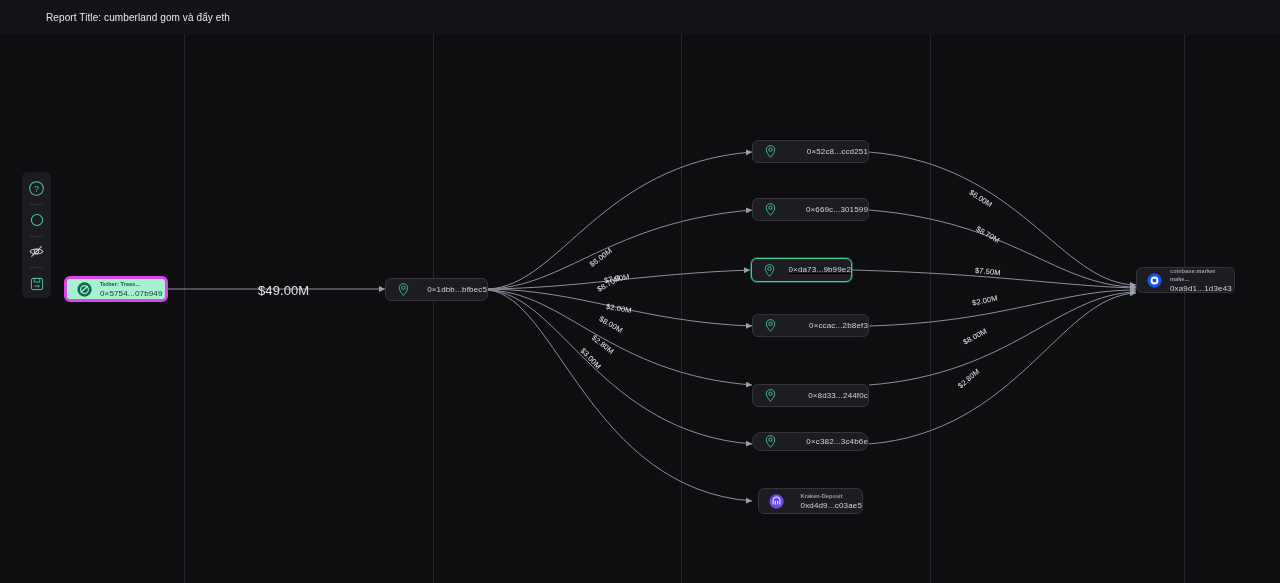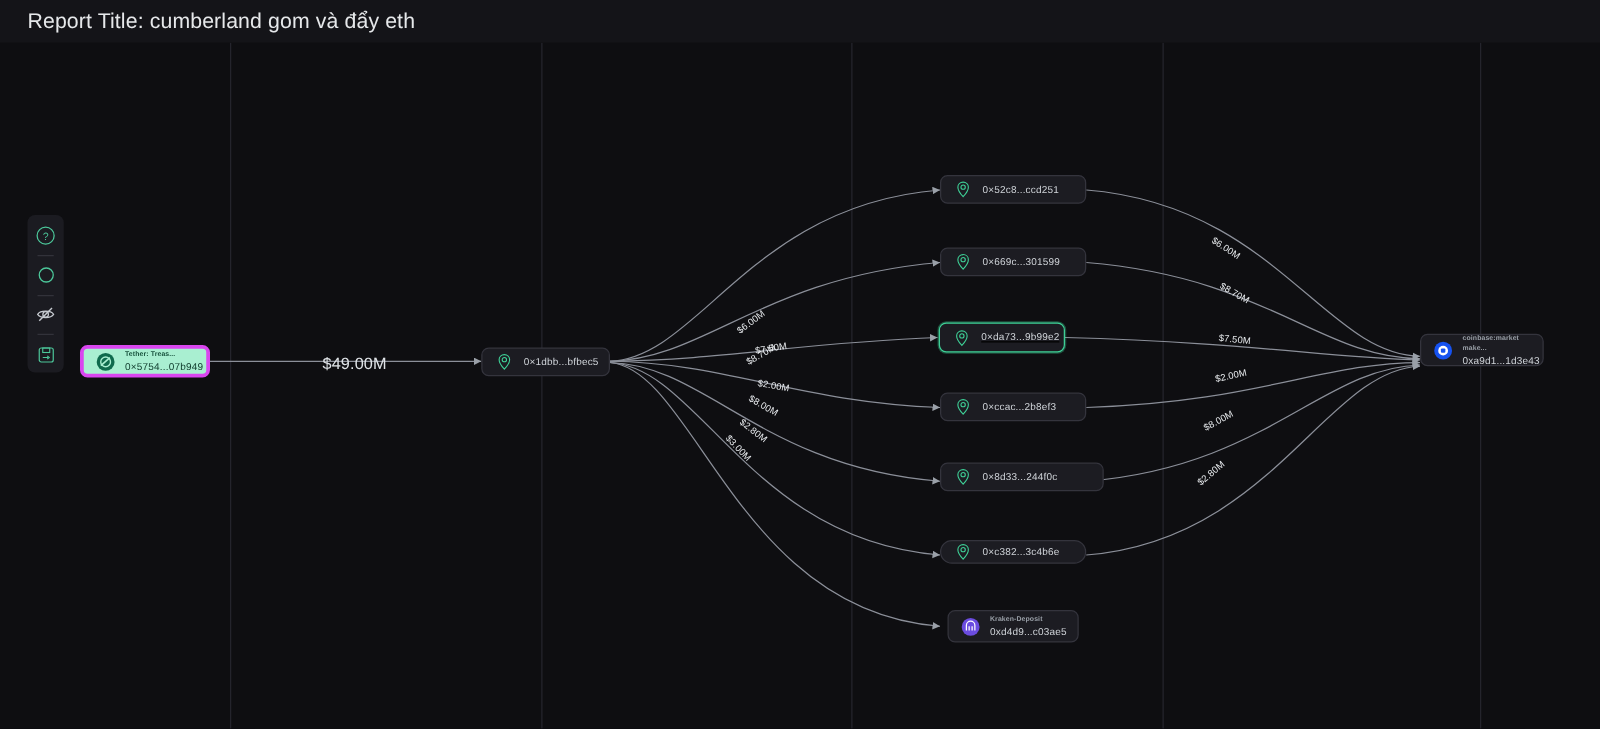--- a/index.html
+++ b/index.html
@@ -14,22 +14,23 @@
 
   
   .topbar {
     position: absolute; top: 0; left: 0; width: 1280px; height: 34px;
     background: #141418;
     display: flex; align-items: center;
     padding-left: 22px;
     z-index: 40;
   }
   .report-title {
-    color: #e6e8ea; font-size: 17px; letter-spacing: .1px;
+    color: #e6e8ea; font-size: 10px; letter-spacing: .1px;
     white-space: nowrap;
+    margin-left: 24px;
   }
 
   .token-select {
     position: absolute; left: 219px; top: 5px;
     width: 152px; height: 25px;
     border: 1px solid #2f5f4e;
     border-radius: 5px;
     background: #141a19;
     display: flex; align-items: center; justify-content: center;
   }
@@ -103,20 +104,21 @@
   
   .node {
     position: absolute;
     border-radius: 6px;
     display: flex; align-items: center;
     z-index: 20;
   }
   .node.dark {
     background: #1c1c22;
     border: 1px solid #34343d;
+    justify-content: space-between;
   }
   .node.mint {
     background: #a9efd1;
     border: 3px solid #d946ef;
   }
   .node.selected {
     border: 1px solid #3ecf96;
     box-shadow: 0 0 0 1px rgba(62,207,150,.35);
   }
   .node-ico {
@@ -338,21 +340,21 @@
         <svg width="15" height="15" viewBox="0 0 20 20">
           <path d="M10 2.2 C6.8 2.2 4.4 4.6 4.4 7.7 C4.4 11.8 10 17.8 10 17.8 C10 17.8 15.6 11.8 15.6 7.7 C15.6 4.6 13.2 2.2 10 2.2 Z" fill="none" stroke="#3ecf96" stroke-width="1.2"></path>
           <circle cx="10" cy="7.6" r="2.3" fill="none" stroke="#3ecf96" stroke-width="1.2"></circle>
         </svg>
       </div>
       <div class="node-txt">
         <span class="node-addr">0×ccac...2b8ef3</span>
       </div>
     </div>
 
-    <div class="node dark single" style="left:752px; top:336px; width:131px; height:23px;">
+    <div class="node dark single" style="left:752px; top:350px; width:117px; height:23px;">
       <div class="node-ico">
         <svg width="15" height="15" viewBox="0 0 20 20">
           <path d="M10 2.2 C6.8 2.2 4.4 4.6 4.4 7.7 C4.4 11.8 10 17.8 10 17.8 C10 17.8 15.6 11.8 15.6 7.7 C15.6 4.6 13.2 2.2 10 2.2 Z" fill="none" stroke="#3ecf96" stroke-width="1.2"></path>
           <circle cx="10" cy="7.6" r="2.3" fill="none" stroke="#3ecf96" stroke-width="1.2"></circle>
         </svg>
       </div>
       <div class="node-txt">
         <span class="node-addr">0×8d33...244f0c</span>
       </div>
     </div>

